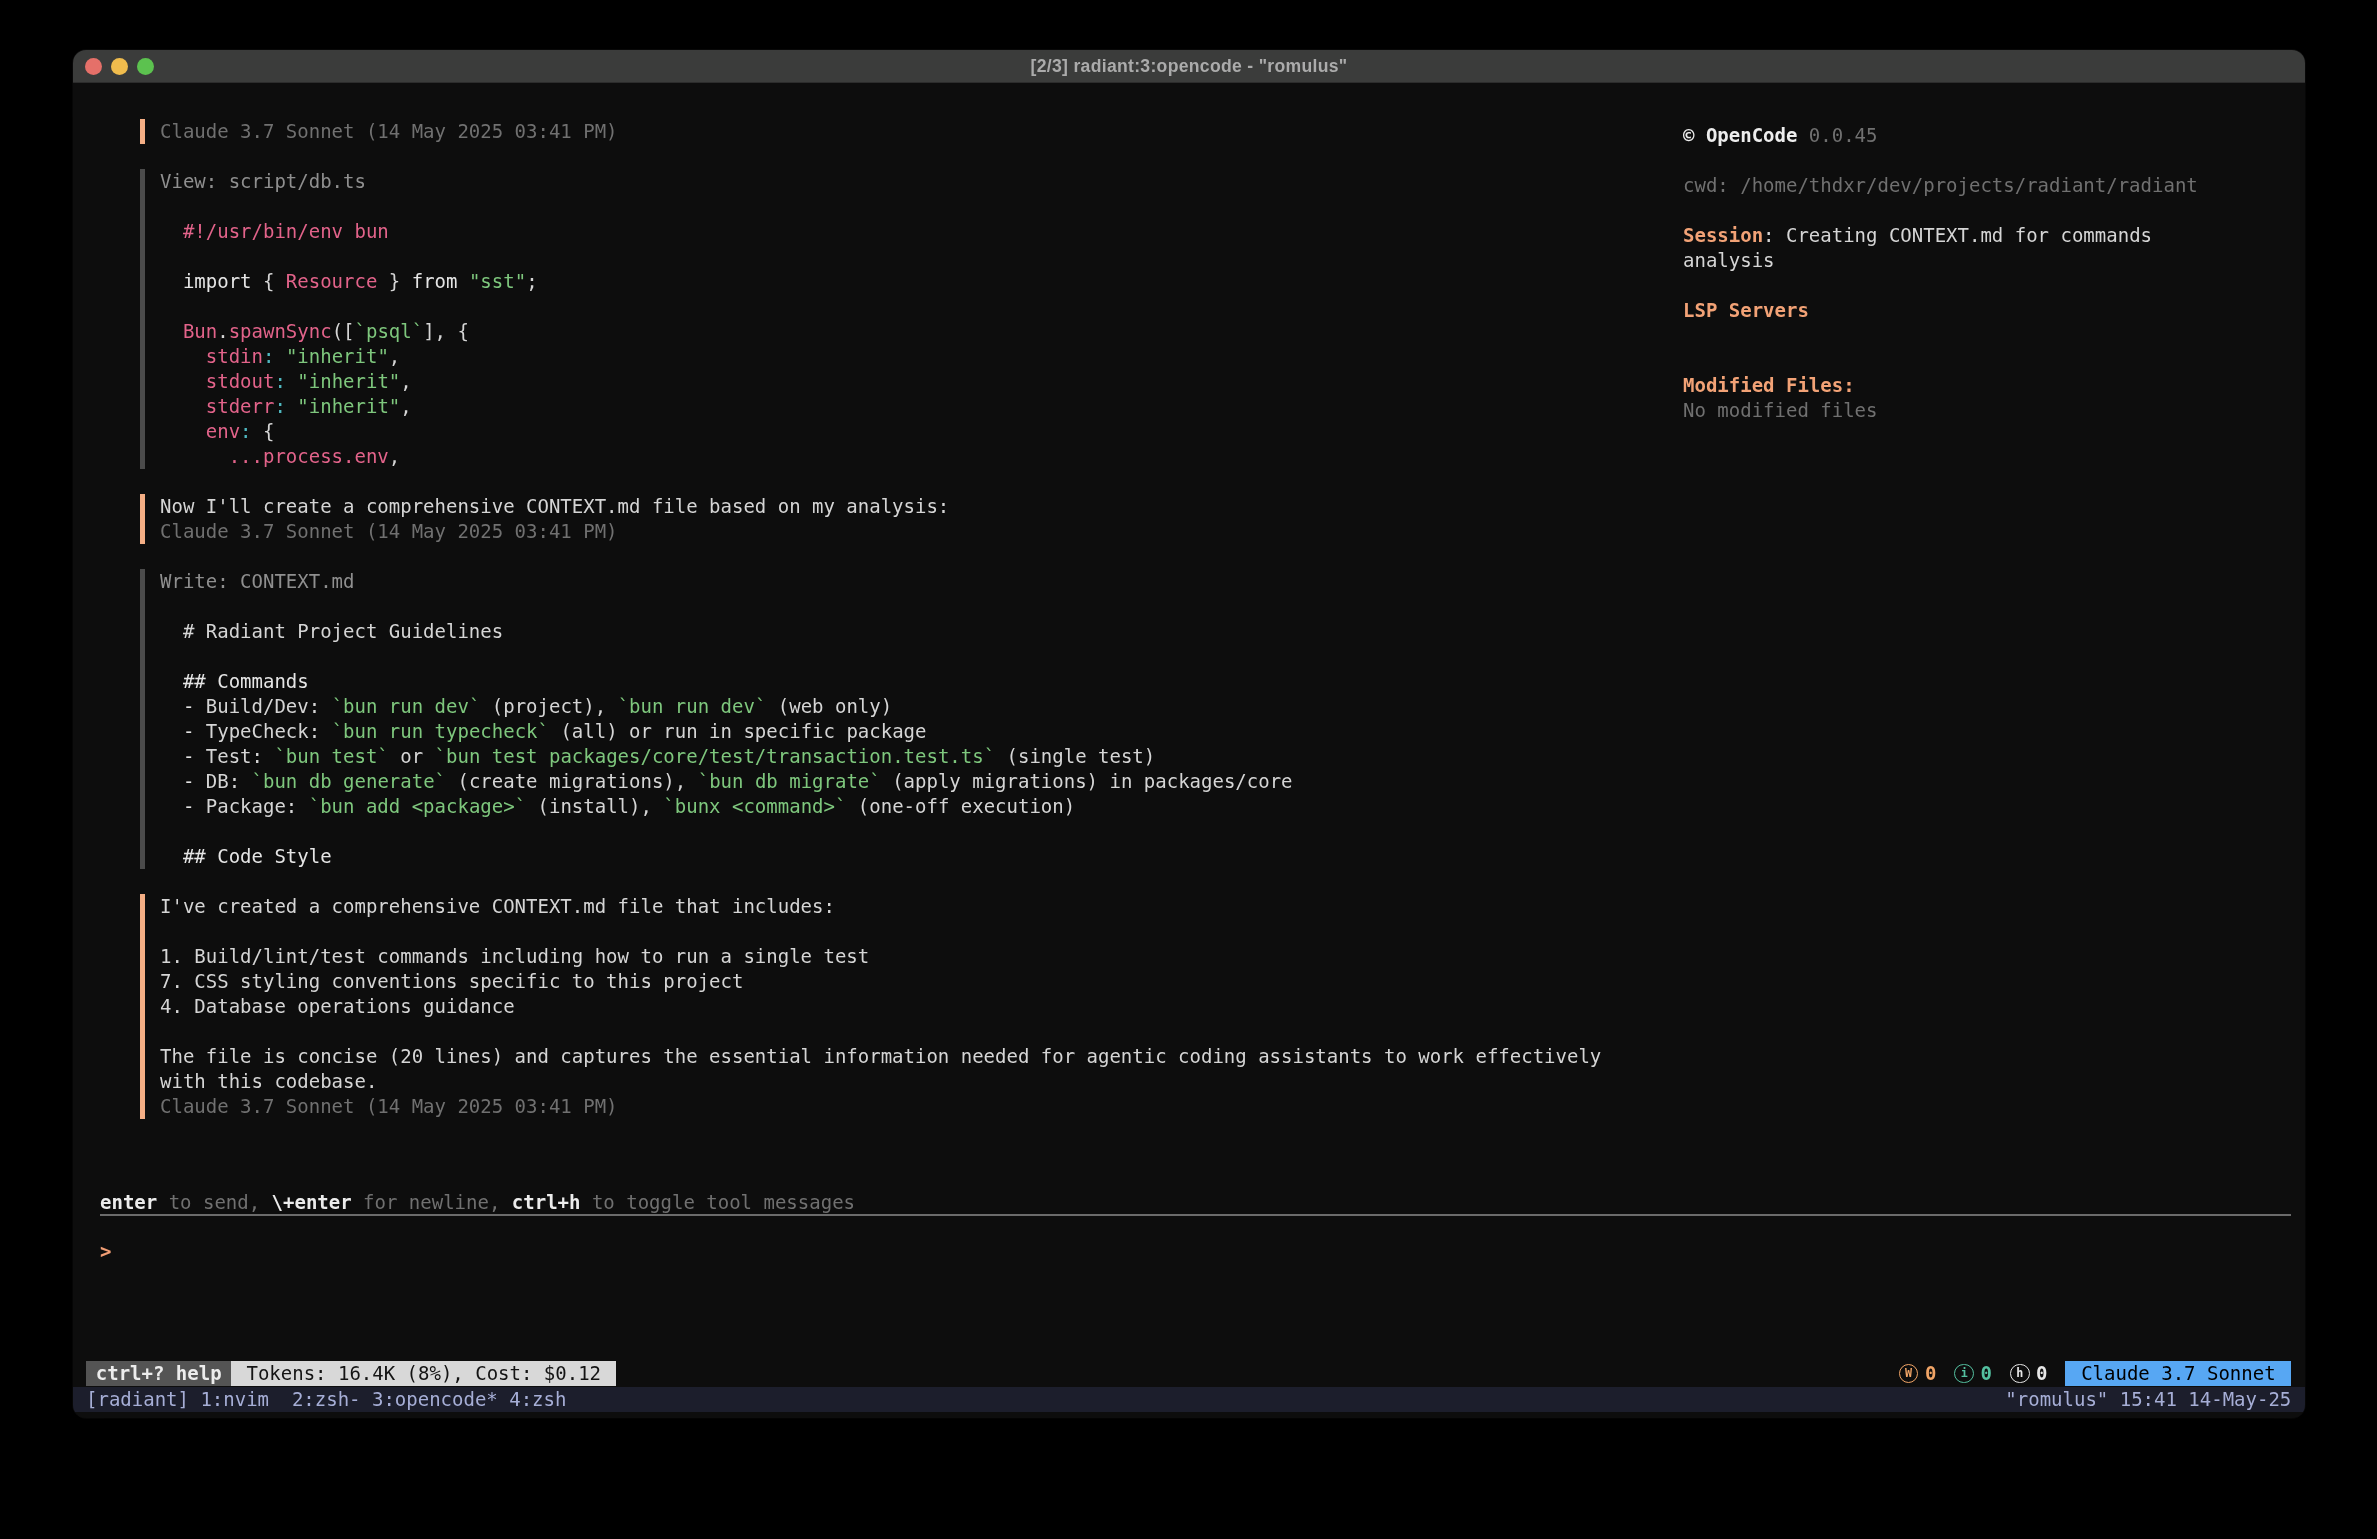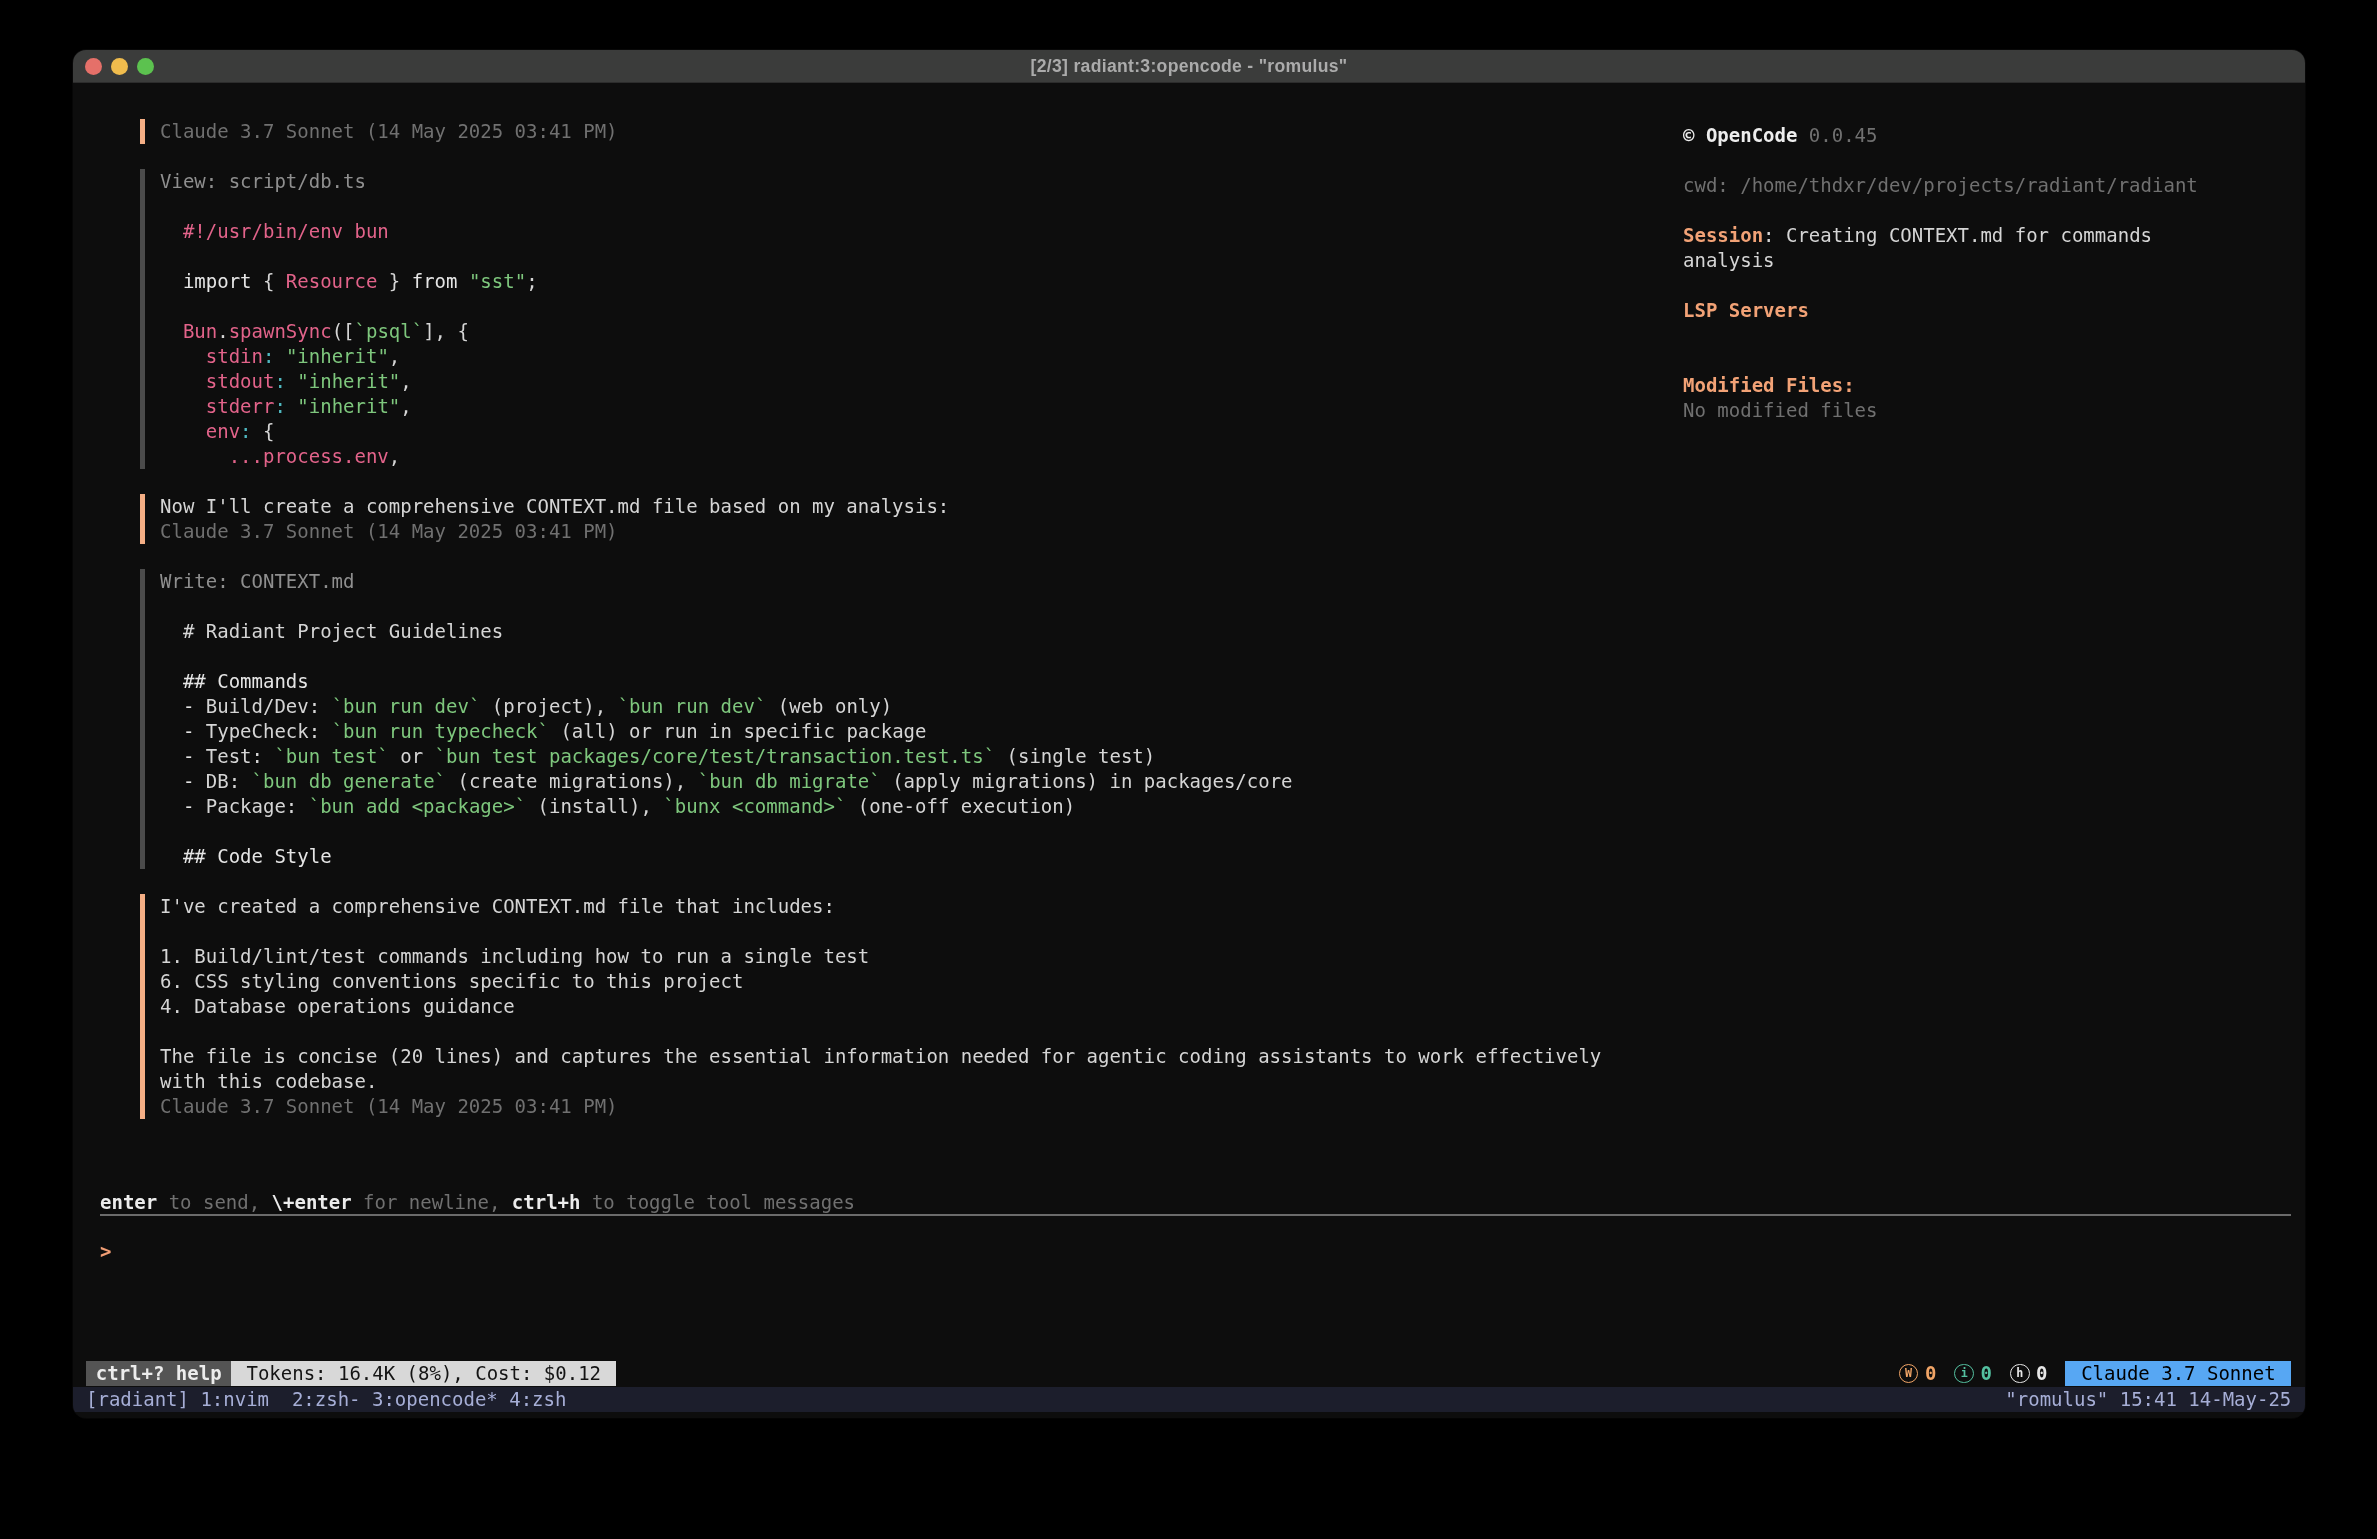--- a/index.html
+++ b/index.html
@@ -133,21 +133,21 @@
           <div class="line"><span class="seg plain">  </span><span class="seg blue">-</span><span class="seg plain"> Test: </span><span class="seg green">`bun test`</span><span class="seg plain"> or </span><span class="seg green">`bun test packages/core/test/transaction.test.ts`</span><span class="seg plain"> (single test)</span></div>
           <div class="line"><span class="seg plain">  </span><span class="seg blue">-</span><span class="seg plain"> DB: </span><span class="seg green">`bun db generate`</span><span class="seg plain"> (create migrations), </span><span class="seg green">`bun db migrate`</span><span class="seg plain"> (apply migrations) in packages/core</span></div>
           <div class="line"><span class="seg plain">  </span><span class="seg blue">-</span><span class="seg plain"> Package: </span><span class="seg green">`bun add &lt;package&gt;`</span><span class="seg plain"> (install), </span><span class="seg green">`bunx &lt;command&gt;`</span><span class="seg plain"> (one-off execution)</span></div>
           <div class="line"></div>
           <div class="line"><span class="seg blue">  ## Code Style</span></div>
         </div>
         <div class="block orange">
           <div class="line"><span class="seg plain">I've created a comprehensive CONTEXT.md file that includes:</span></div>
           <div class="line"></div>
           <div class="line"><span class="seg plain">1. Build/lint/test commands including how to run a single test</span></div>
-          <div class="line"><span class="seg plain">6. CSS styling conventions specific to this project</span></div>
+          <div class="line"><span class="seg plain">7. CSS styling conventions specific to this project</span></div>
           <div class="line"><span class="seg plain">4. Database operations guidance</span></div>
           <div class="line"></div>
           <div class="line"><span class="seg plain">The file is concise (20 lines) and captures the essential information needed for agentic coding assistants to work effectively</span></div>
           <div class="line"><span class="seg plain">with this codebase.</span></div>
           <div class="line"><span class="seg dim">Claude 3.7 Sonnet (14 May 2025 03:41 PM)</span></div>
         </div>
       </div>
 
     <div class="sidebar">
         <div class="line"><span class="seg bold-white">© </span><span class="seg bold-white">OpenCode</span><span class="seg dim"> 0.0.45</span></div>

